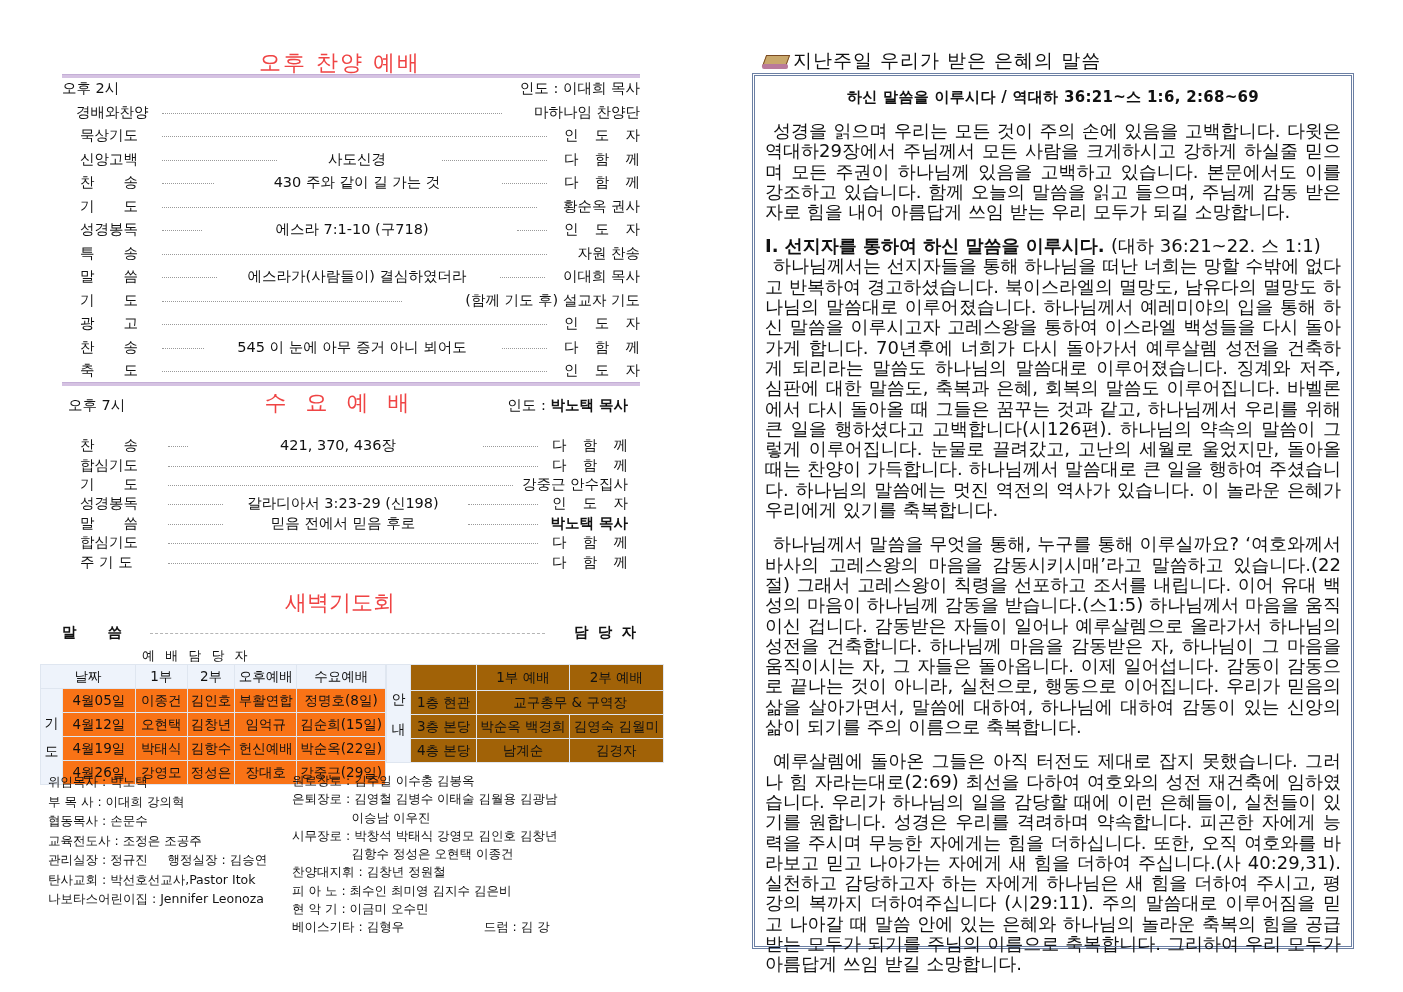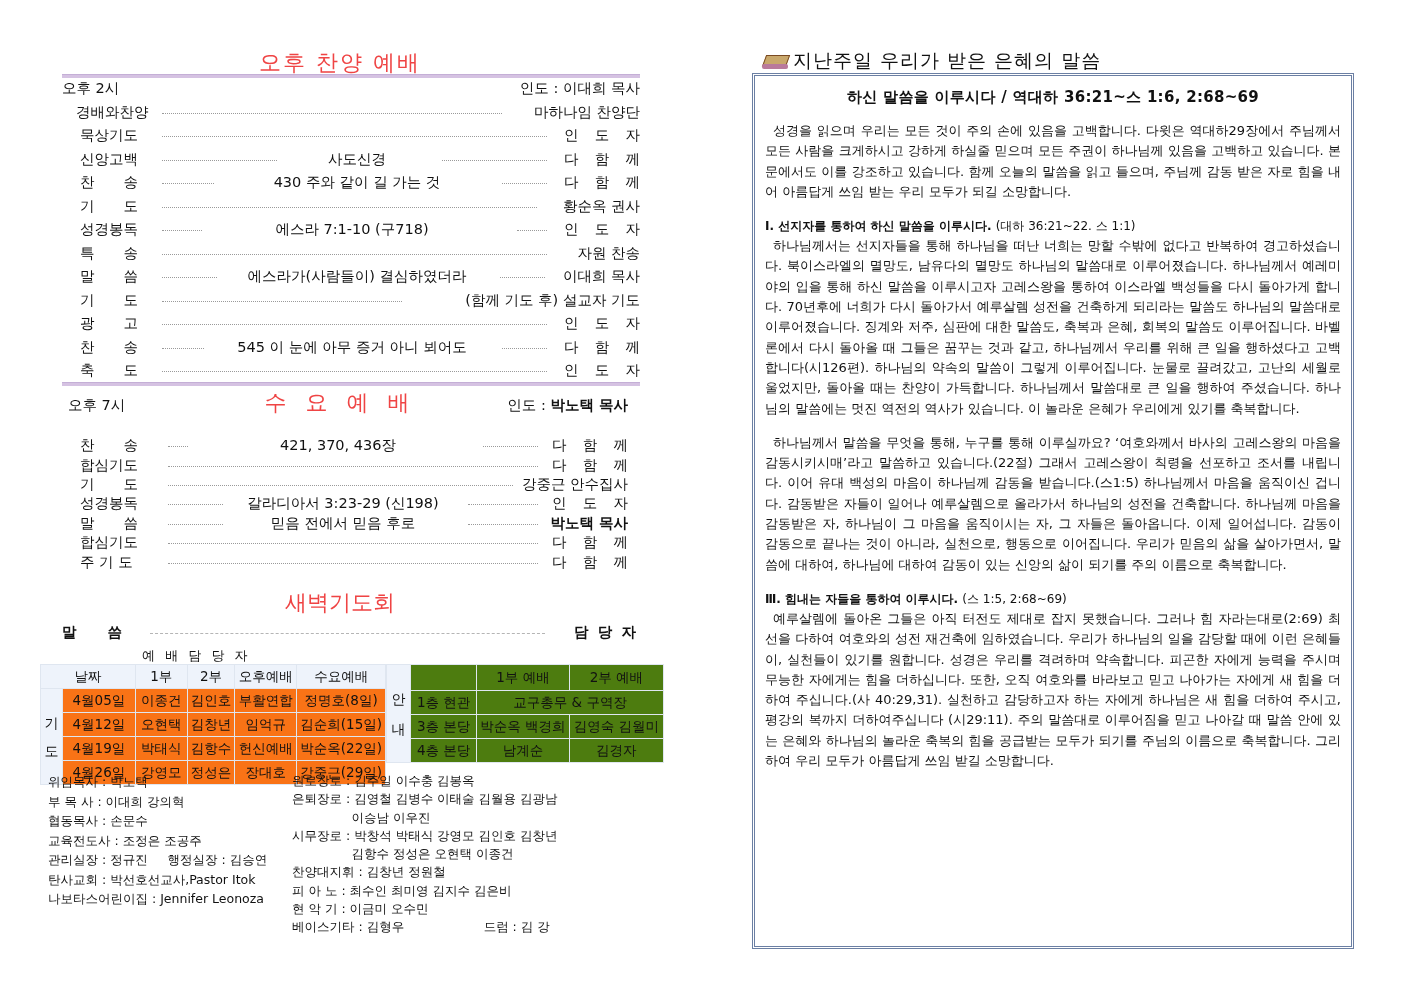--- a/index.html
+++ b/index.html
@@ -16,34 +16,34 @@
   .row .right { position: absolute; right: 0; top: 0; white-space: nowrap; }
   .row .right.spread { width: 76px; text-align: justify; text-align-last: justify; }
   .row .head-left { position: absolute; left: 0; top: 0; }
   .bold { font-weight: bold; }
 
   
   table.sched { position: absolute; border-collapse: collapse; font-size: 13.5px; }
   table.sched td { border: 1px solid #dfe6f0; text-align: center; height: 24px; padding: 0 3px; white-space: nowrap; }
   .hdr { background: #eef3fb; }
   .pink { background: #f97316; }
-  .cream { background: #4d7c0f; }
+  .cream { background: #a16207; }
 
   .staff { position: absolute; font-size: 12.5px; line-height: 19.5px; white-space: nowrap; }
 
   
   .rp-title { position: absolute; left: 762px; top: 48px; font-size: 19px; letter-spacing: 1px; display: flex; align-items: center; }
   .book { width: 28px; height: 18px; margin-right: 3px; position: relative; }
   .book:before { content: ""; position: absolute; left: 2px; top: 3px; width: 22px; height: 10px; background: #c9a86c; border: 1px solid #7a4a22; transform: skewX(-20deg); }
   .book:after { content: ""; position: absolute; left: 0; top: 12px; width: 26px; height: 5px; background: #b97a9c; border-radius: 2px; }
   .box { position: absolute; left: 752px; top: 73px; width: 602px; height: 876px; border: 3px double #6b7fa3; padding: 8px 10px 0 10px; }
   .box h2 { text-align: center; font-size: 15px; font-weight: bold; margin: 4px 0 14px 0; letter-spacing: 0.3px; }
-  .box p { font-size: 13px; line-height: 20.3px; text-align: justify; }
+  .box p { font-size: 18px; line-height: 20.3px; text-align: justify; }
   .box .intro { margin-bottom: 14px; text-indent: 8px; }
-  .box h3 { font-size: 12px; font-weight: bold; line-height: 20px; }
+  .box h3 { font-size: 18px; font-weight: bold; line-height: 20px; }
   .box h3 .ref { font-weight: normal; }
   .box .para { margin-bottom: 14px; text-indent: 8px; }
 </style>
 </head>
 <body>
 
 <div>
 
   <div class="sec-title" style="left:40px;top:48px;width:600px;">오후 찬양 예배</div>
   <div class="rule" style="left:62px;top:74px;"></div>
@@ -277,15 +277,14 @@
 
 <div class="box">
   <h2>하신 말씀을 이루시다 / 역대하 36:21~스 1:6, 2:68~69</h2>
   <p class="intro">성경을 읽으며 우리는 모든 것이 주의 손에 있음을 고백합니다. 다윗은 역대하29장에서 주님께서 모든 사람을 크게하시고 강하게 하실줄 믿으며 모든 주권이 하나님께 있음을 고백하고 있습니다. 본문에서도 이를 강조하고 있습니다. 함께 오늘의 말씀을 읽고 들으며, 주님께 감동 받은 자로 힘을 내어 아름답게 쓰임 받는 우리 모두가 되길 소망합니다.</p>
 
   <h3><span>Ⅰ. 선지자를 통하여 하신 말씀을 이루시다.</span> <span class="ref">(대하 36:21~22. 스 1:1)</span></h3>
   <p class="para">하나님께서는 선지자들을 통해 하나님을 떠난 너희는 망할 수밖에 없다고 반복하여 경고하셨습니다. 북이스라엘의 멸망도, 남유다의 멸망도 하나님의 말씀대로 이루어졌습니다. 하나님께서 예레미야의 입을 통해 하신 말씀을 이루시고자 고레스왕을 통하여 이스라엘 백성들을 다시 돌아가게 합니다. 70년후에 너희가 다시 돌아가서 예루살렘 성전을 건축하게 되리라는 말씀도 하나님의 말씀대로 이루어졌습니다. 징계와 저주, 심판에 대한 말씀도, 축복과 은혜, 회복의 말씀도 이루어집니다. 바벨론에서 다시 돌아올 때 그들은 꿈꾸는 것과 같고, 하나님께서 우리를 위해 큰 일을 행하셨다고 고백합니다(시126편). 하나님의 약속의 말씀이 그렇게 이루어집니다. 눈물로 끌려갔고, 고난의 세월로 울었지만, 돌아올 때는 찬양이 가득합니다. 하나님께서 말씀대로 큰 일을 행하여 주셨습니다. 하나님의 말씀에는 멋진 역전의 역사가 있습니다. 이 놀라운 은혜가 우리에게 있기를 축복합니다.</p>
 
   <p class="para">하나님께서 말씀을 무엇을 통해, 누구를 통해 이루실까요? ‘여호와께서 바사의 고레스왕의 마음을 감동시키시매’라고 말씀하고 있습니다.(22절) 그래서 고레스왕이 칙령을 선포하고 조서를 내립니다. 이어 유대 백성의 마음이 하나님께 감동을 받습니다.(스1:5) 하나님께서 마음을 움직이신 겁니다. 감동받은 자들이 일어나 예루살렘으로 올라가서 하나님의 성전을 건축합니다. 하나님께 마음을 감동받은 자, 하나님이 그 마음을 움직이시는 자, 그 자들은 돌아옵니다. 이제 일어섭니다. 감동이 감동으로 끝나는 것이 아니라, 실천으로, 행동으로 이어집니다. 우리가 믿음의 삶을 살아가면서, 말씀에 대하여, 하나님에 대하여 감동이 있는 신앙의 삶이 되기를 주의 이름으로 축복합니다.</p>
 
-  <h3><span>Ⅲ. 힘내는 자들을 통하여 이루시다.</span> <span class="ref">(스 1:5, 2:68~69)</span></h3>
   <p class="para">예루살렘에 돌아온 그들은 아직 터전도 제대로 잡지 못했습니다. 그러나 힘 자라는대로(2:69) 최선을 다하여 여호와의 성전 재건축에 임하였습니다. 우리가 하나님의 일을 감당할 때에 이런 은혜들이, 실천들이 있기를 원합니다. 성경은 우리를 격려하며 약속합니다. 피곤한 자에게 능력을 주시며 무능한 자에게는 힘을 더하십니다. 또한, 오직 여호와를 바라보고 믿고 나아가는 자에게 새 힘을 더하여 주십니다.(사 40:29,31). 실천하고 감당하고자 하는 자에게 하나님은 새 힘을 더하여 주시고, 평강의 복까지 더하여주십니다 (시29:11). 주의 말씀대로 이루어짐을 믿고 나아갈 때 말씀 안에 있는 은혜와 하나님의 놀라운 축복의 힘을 공급받는 모두가 되기를 주님의 이름으로 축복합니다. 그리하여 우리 모두가 아름답게 쓰임 받길 소망합니다.</p>
 </div>
 
 </body></html>

